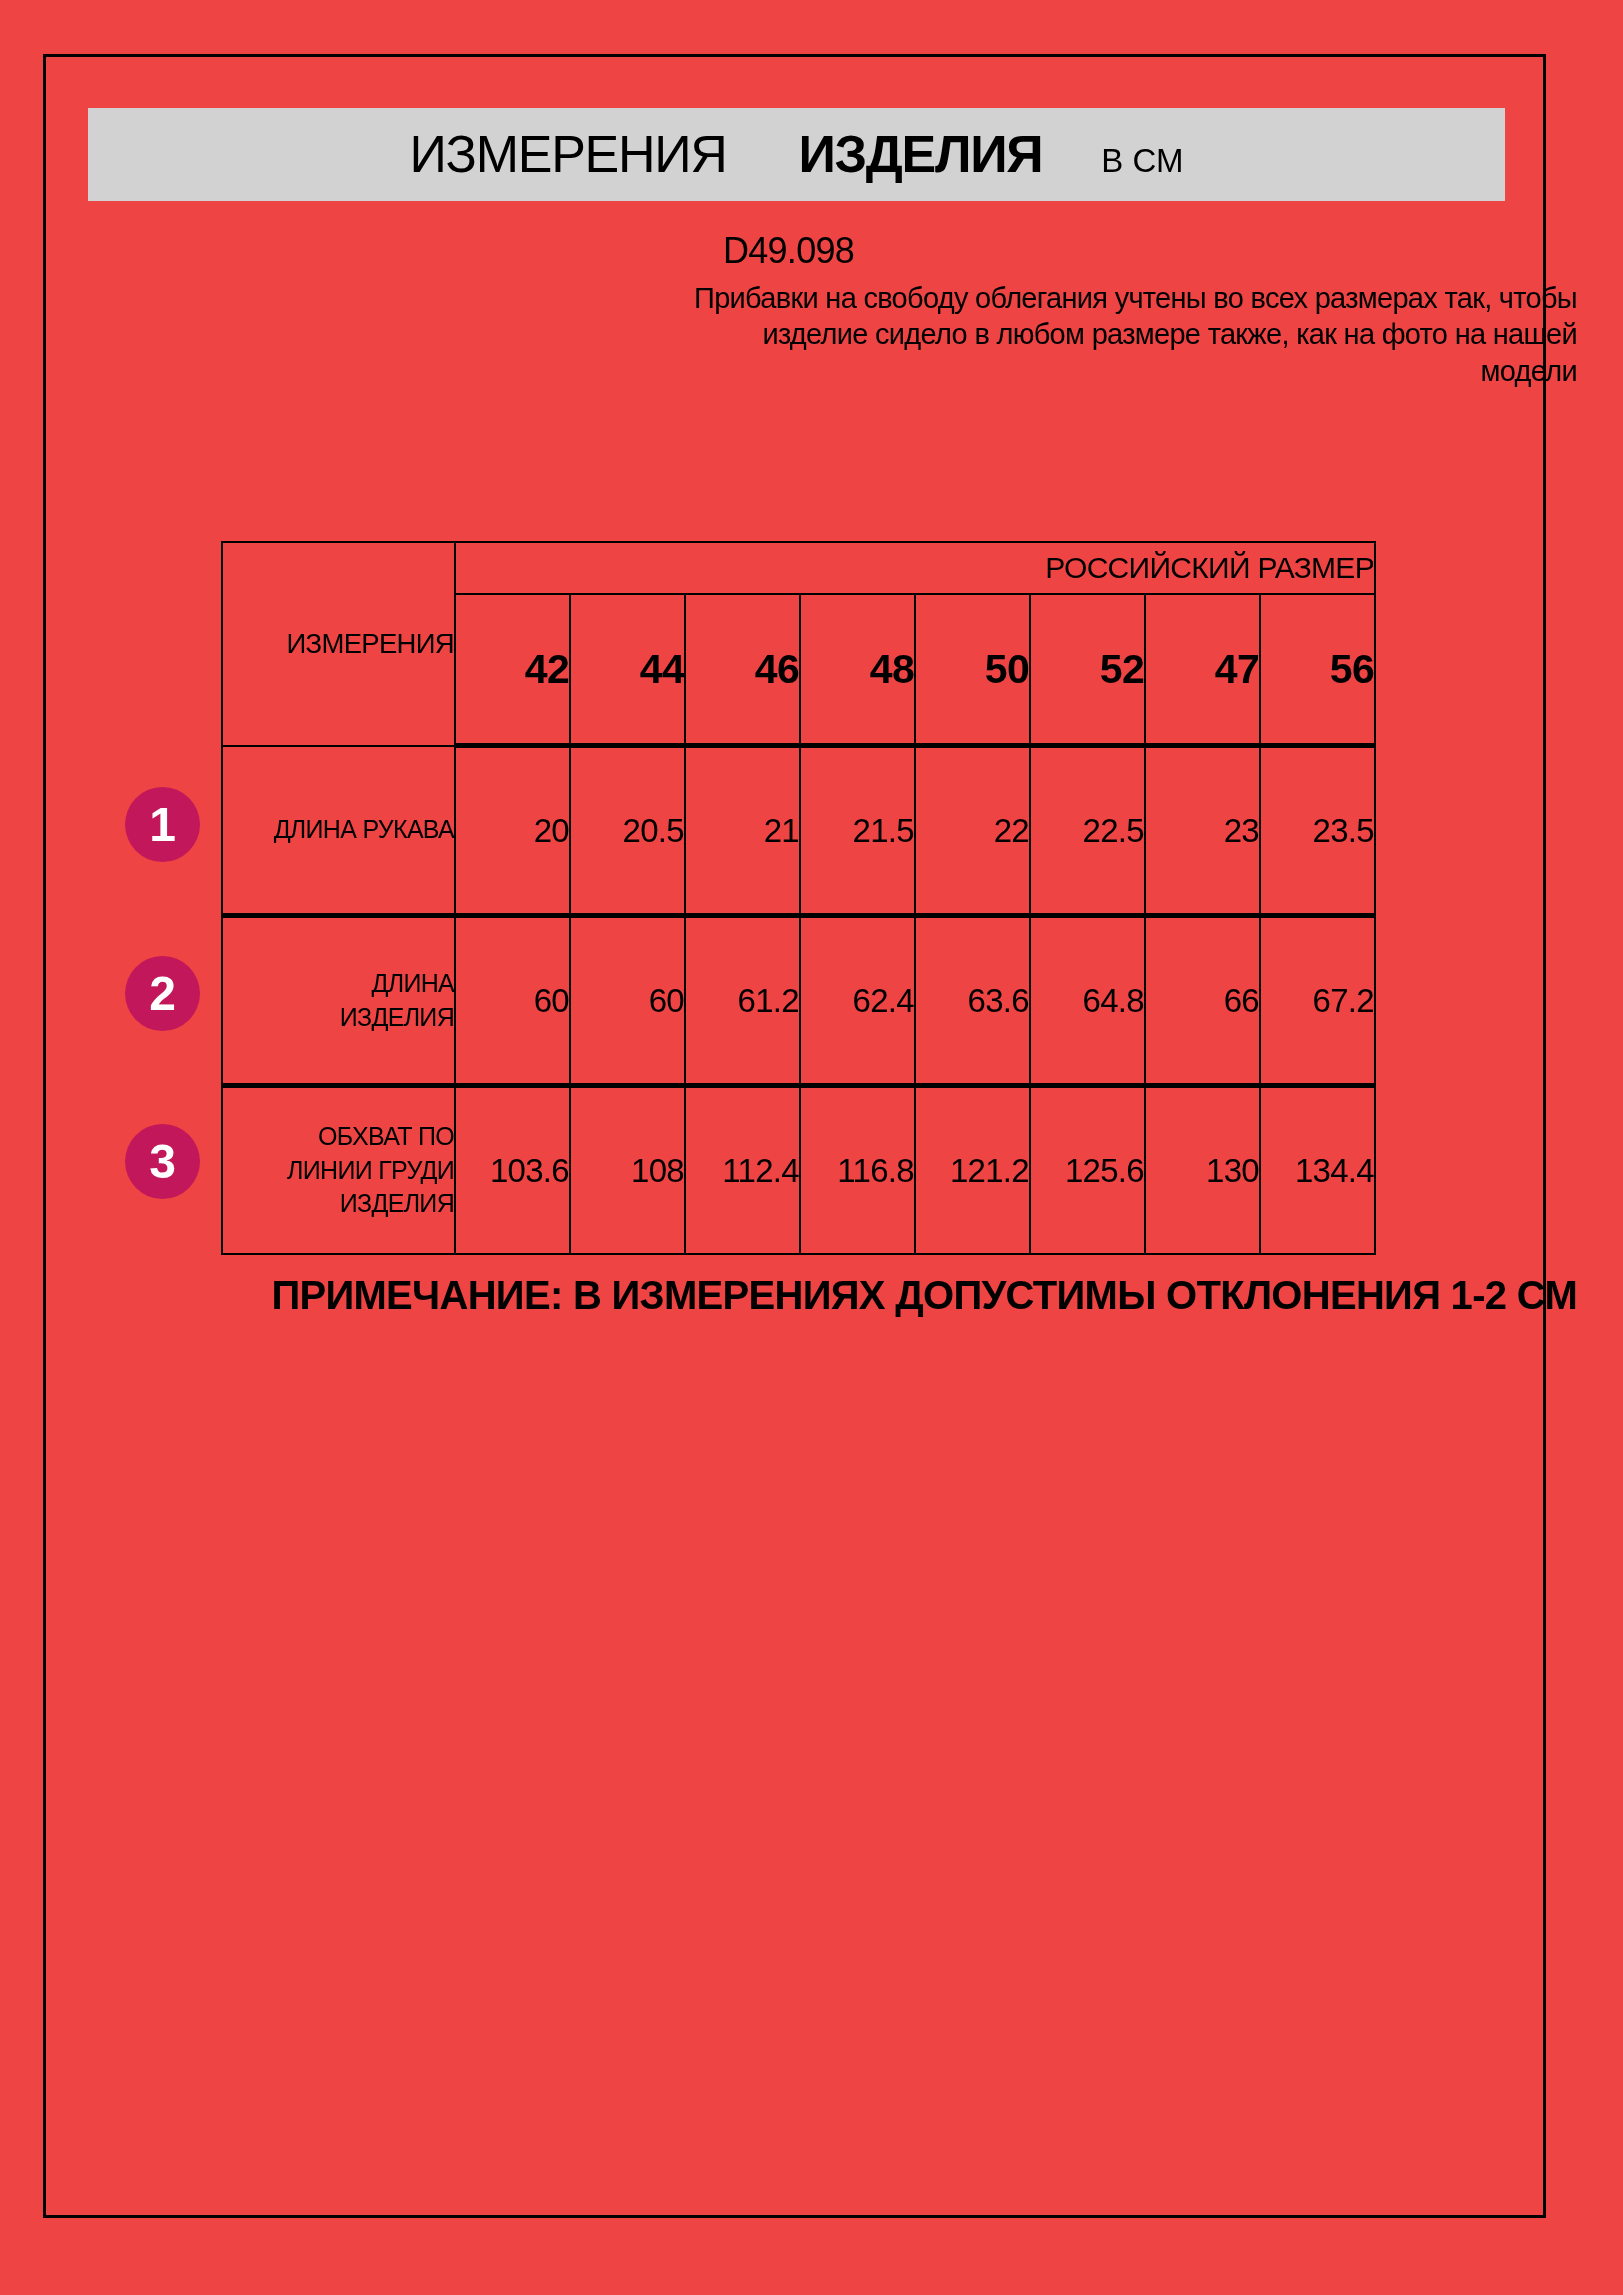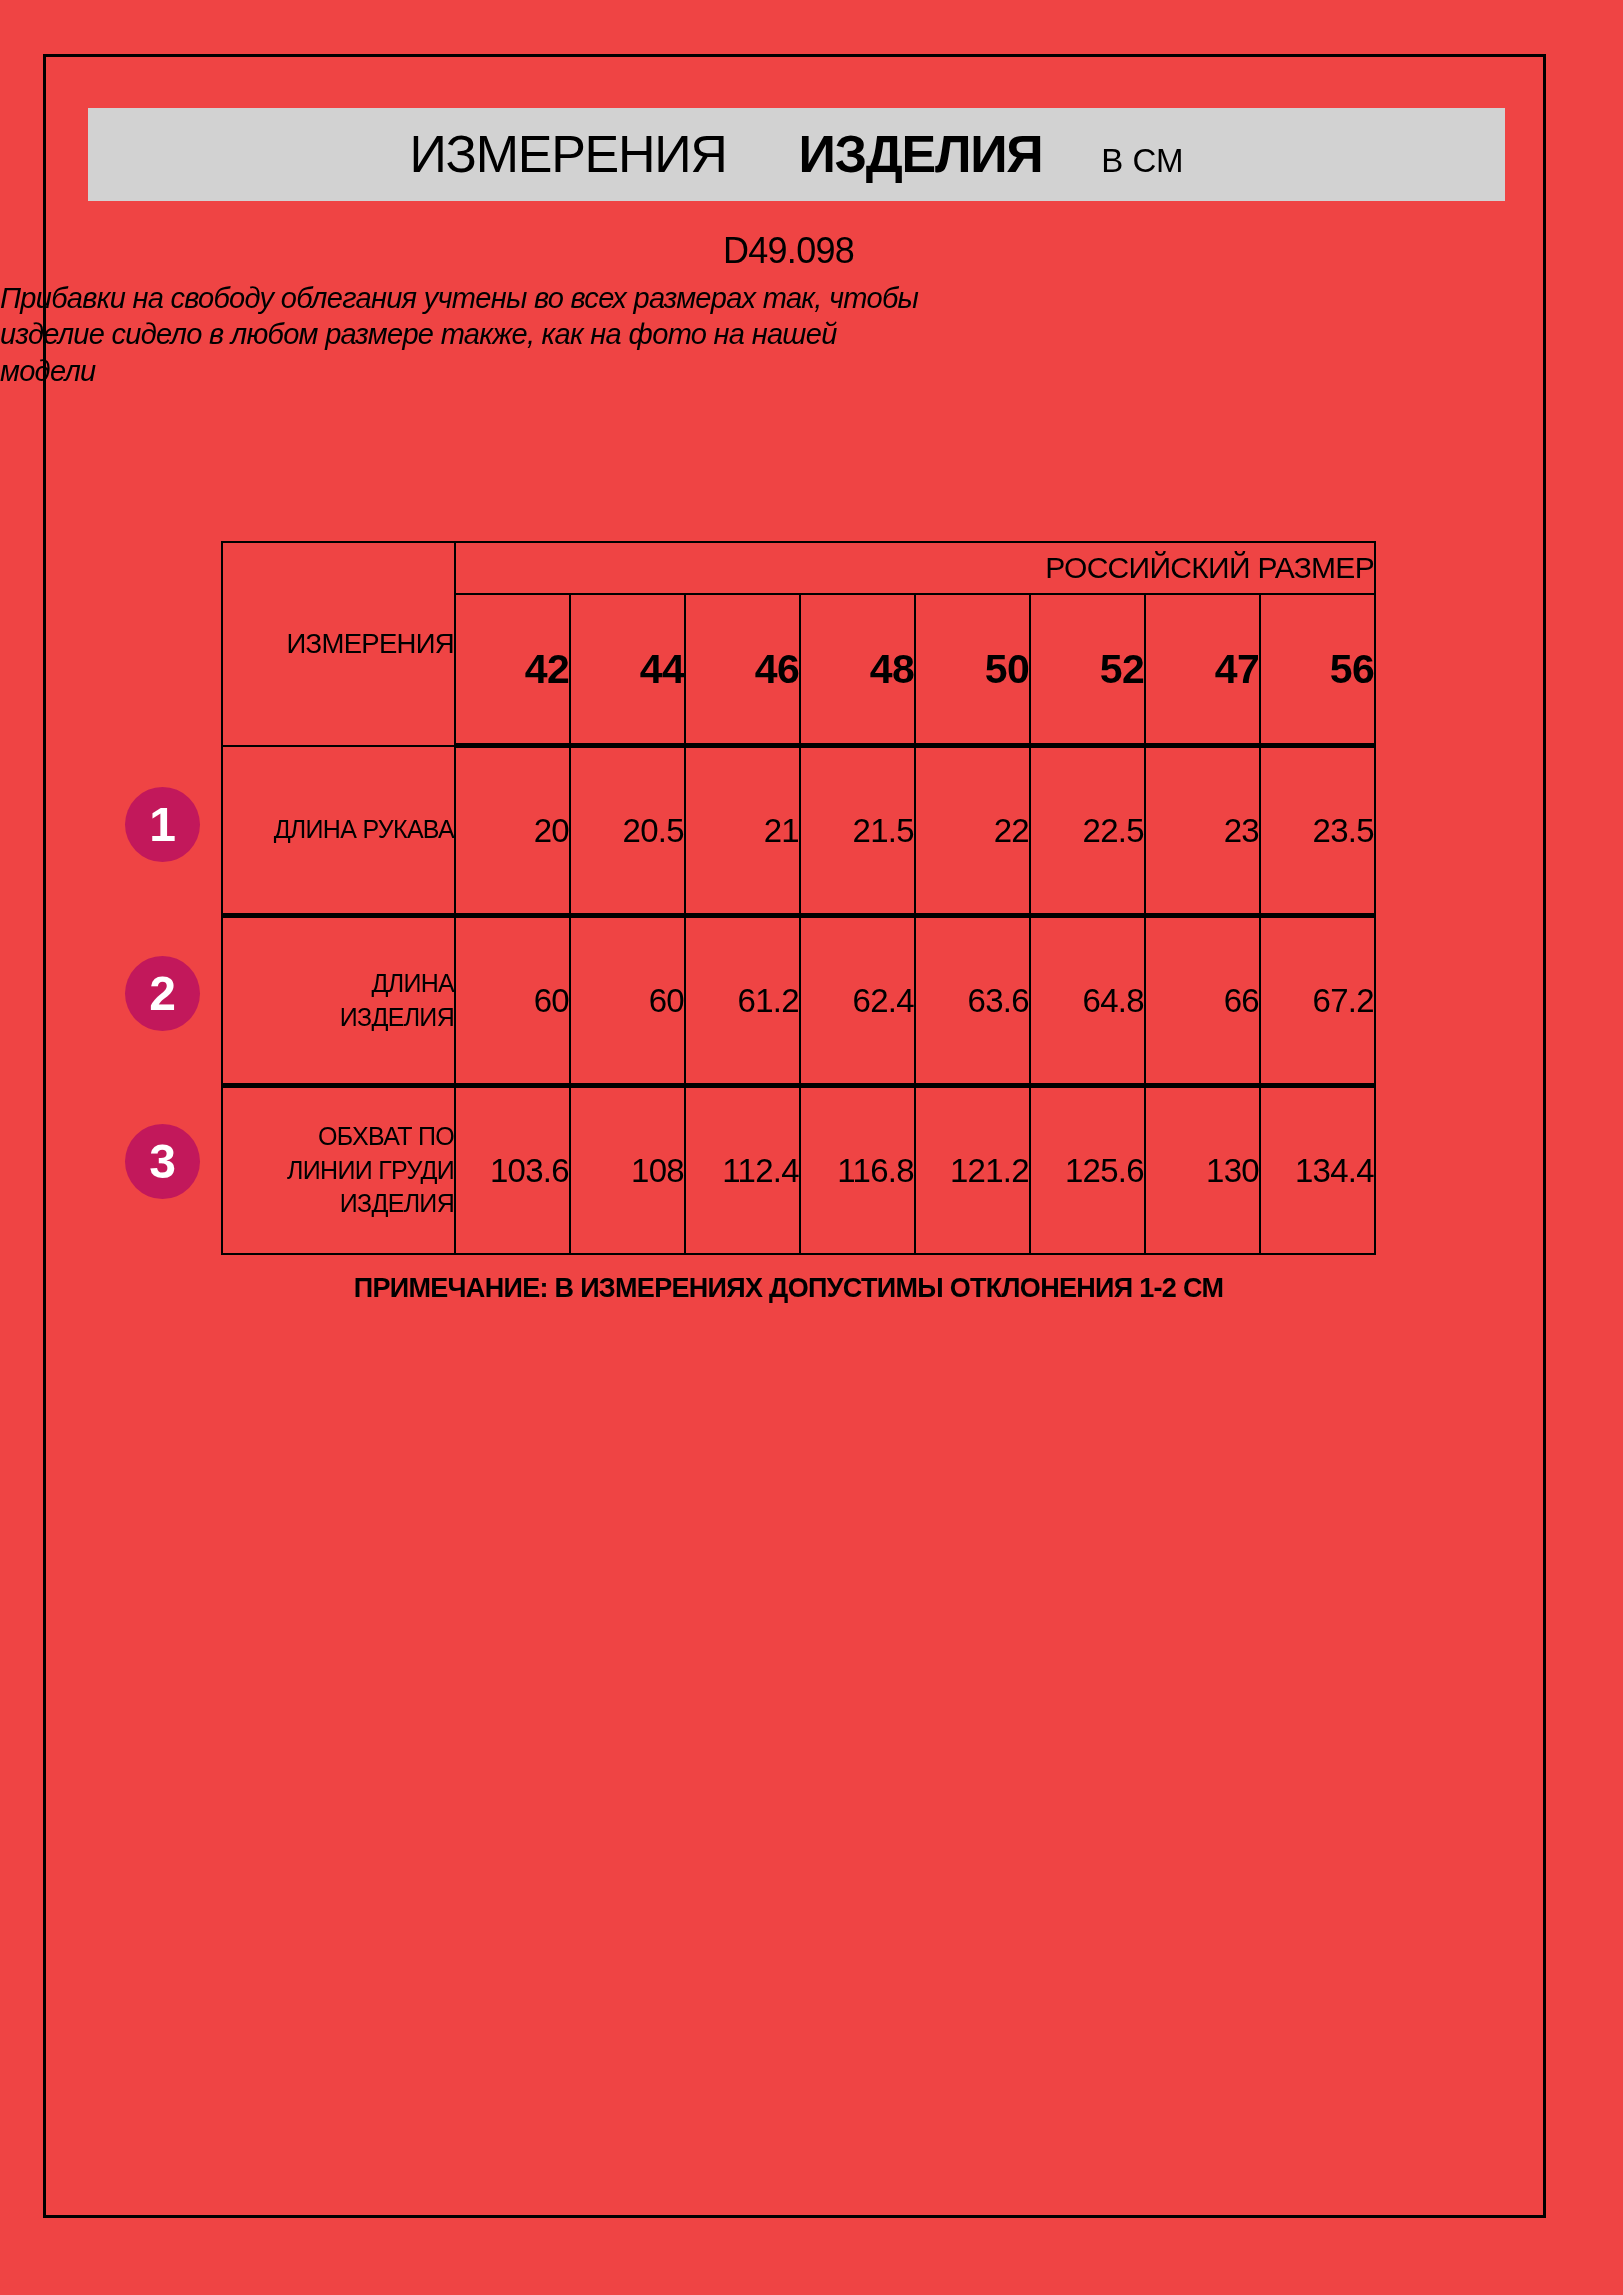--- a/index.html
+++ b/index.html
@@ -18,22 +18,22 @@
     display:flex;align-items:baseline;justify-content:center;
   }
   .band .t1{font-size:52px;letter-spacing:-1.3px;line-height:93px;}
   .band .t2{font-size:52px;font-weight:bold;letter-spacing:-1.3px;line-height:93px;margin-left:72px;}
   .band .t3{font-size:33px;line-height:93px;margin-left:59px;}
   .code{
     position:absolute;left:0;top:230px;width:1577px;text-align:center;
     font-size:36px;letter-spacing:-0.7px;
   }
   .intro{
-    position:absolute;left:0;top:280px;width:1577px;text-align:left;
-    font-size:29px;line-height:1.25;letter-spacing:-0.7px;white-space:pre-line;font-style:italic;
+    position:absolute;left:0;top:280px;width:1577px;text-align:right;
+    font-size:29px;line-height:1.25;letter-spacing:-0.7px;white-space:pre-line;
   }
   table.size-table{
     position:absolute;left:221px;top:541px;
     border-collapse:collapse;table-layout:fixed;
     border:2.6px solid #000;
   }
   table.size-table td{
     border:2px solid #000;text-align:right;vertical-align:middle;
     padding:0;letter-spacing:-0.7px;
   }
@@ -47,22 +47,22 @@
   tr.rsep td{border-bottom:5.2px solid #000;}
   .badge{
     position:absolute;width:75px;height:75px;border-radius:50%;
     background:#C2185B;color:#fff;display:flex;align-items:center;justify-content:center;
     font-size:48px;font-weight:bold;
   }
   .badge-1{left:125px;top:787px;}
   .badge-2{left:125px;top:956px;}
   .badge-3{left:125px;top:1124px;}
   .note{
-    position:absolute;left:0;top:1273px;width:1577px;text-align:center;
-    font-size:27px;font-weight:bold;letter-spacing:-0.7px;
+    position:absolute;left:0;top:1273px;width:1577px;text-align:right;
+    font-size:40px;font-weight:bold;letter-spacing:-0.7px;
   }
 </style>
 </head>
 <body>
 
 <div class="page">
   <div class="frame"></div>
 
   <div class="band">
     <span class="t1">ИЗМЕРЕНИЯ</span>

